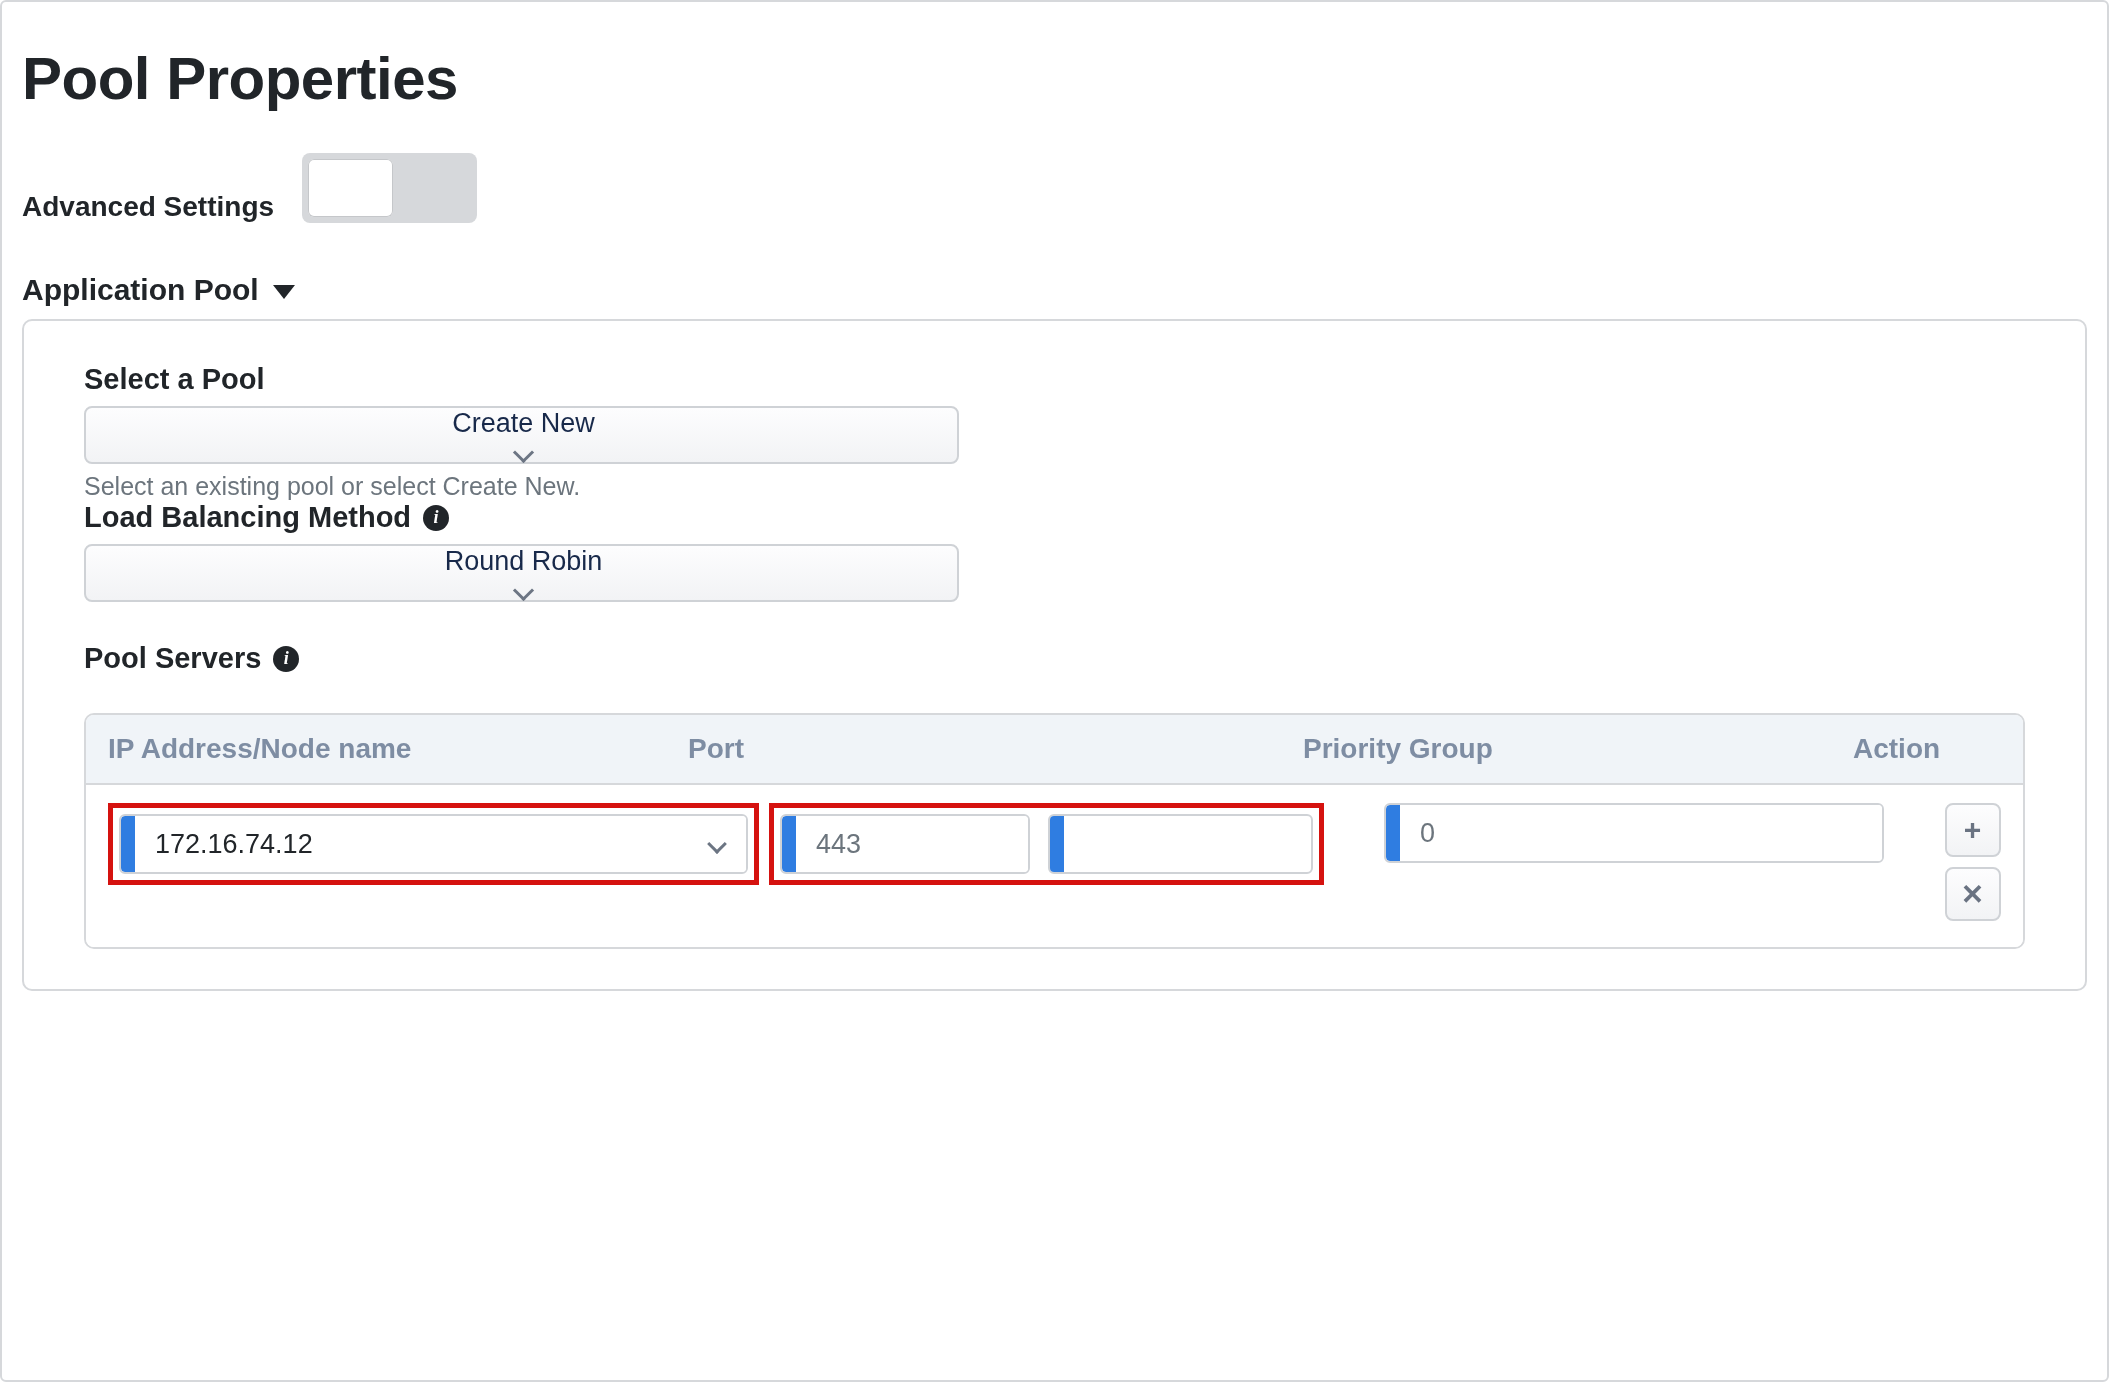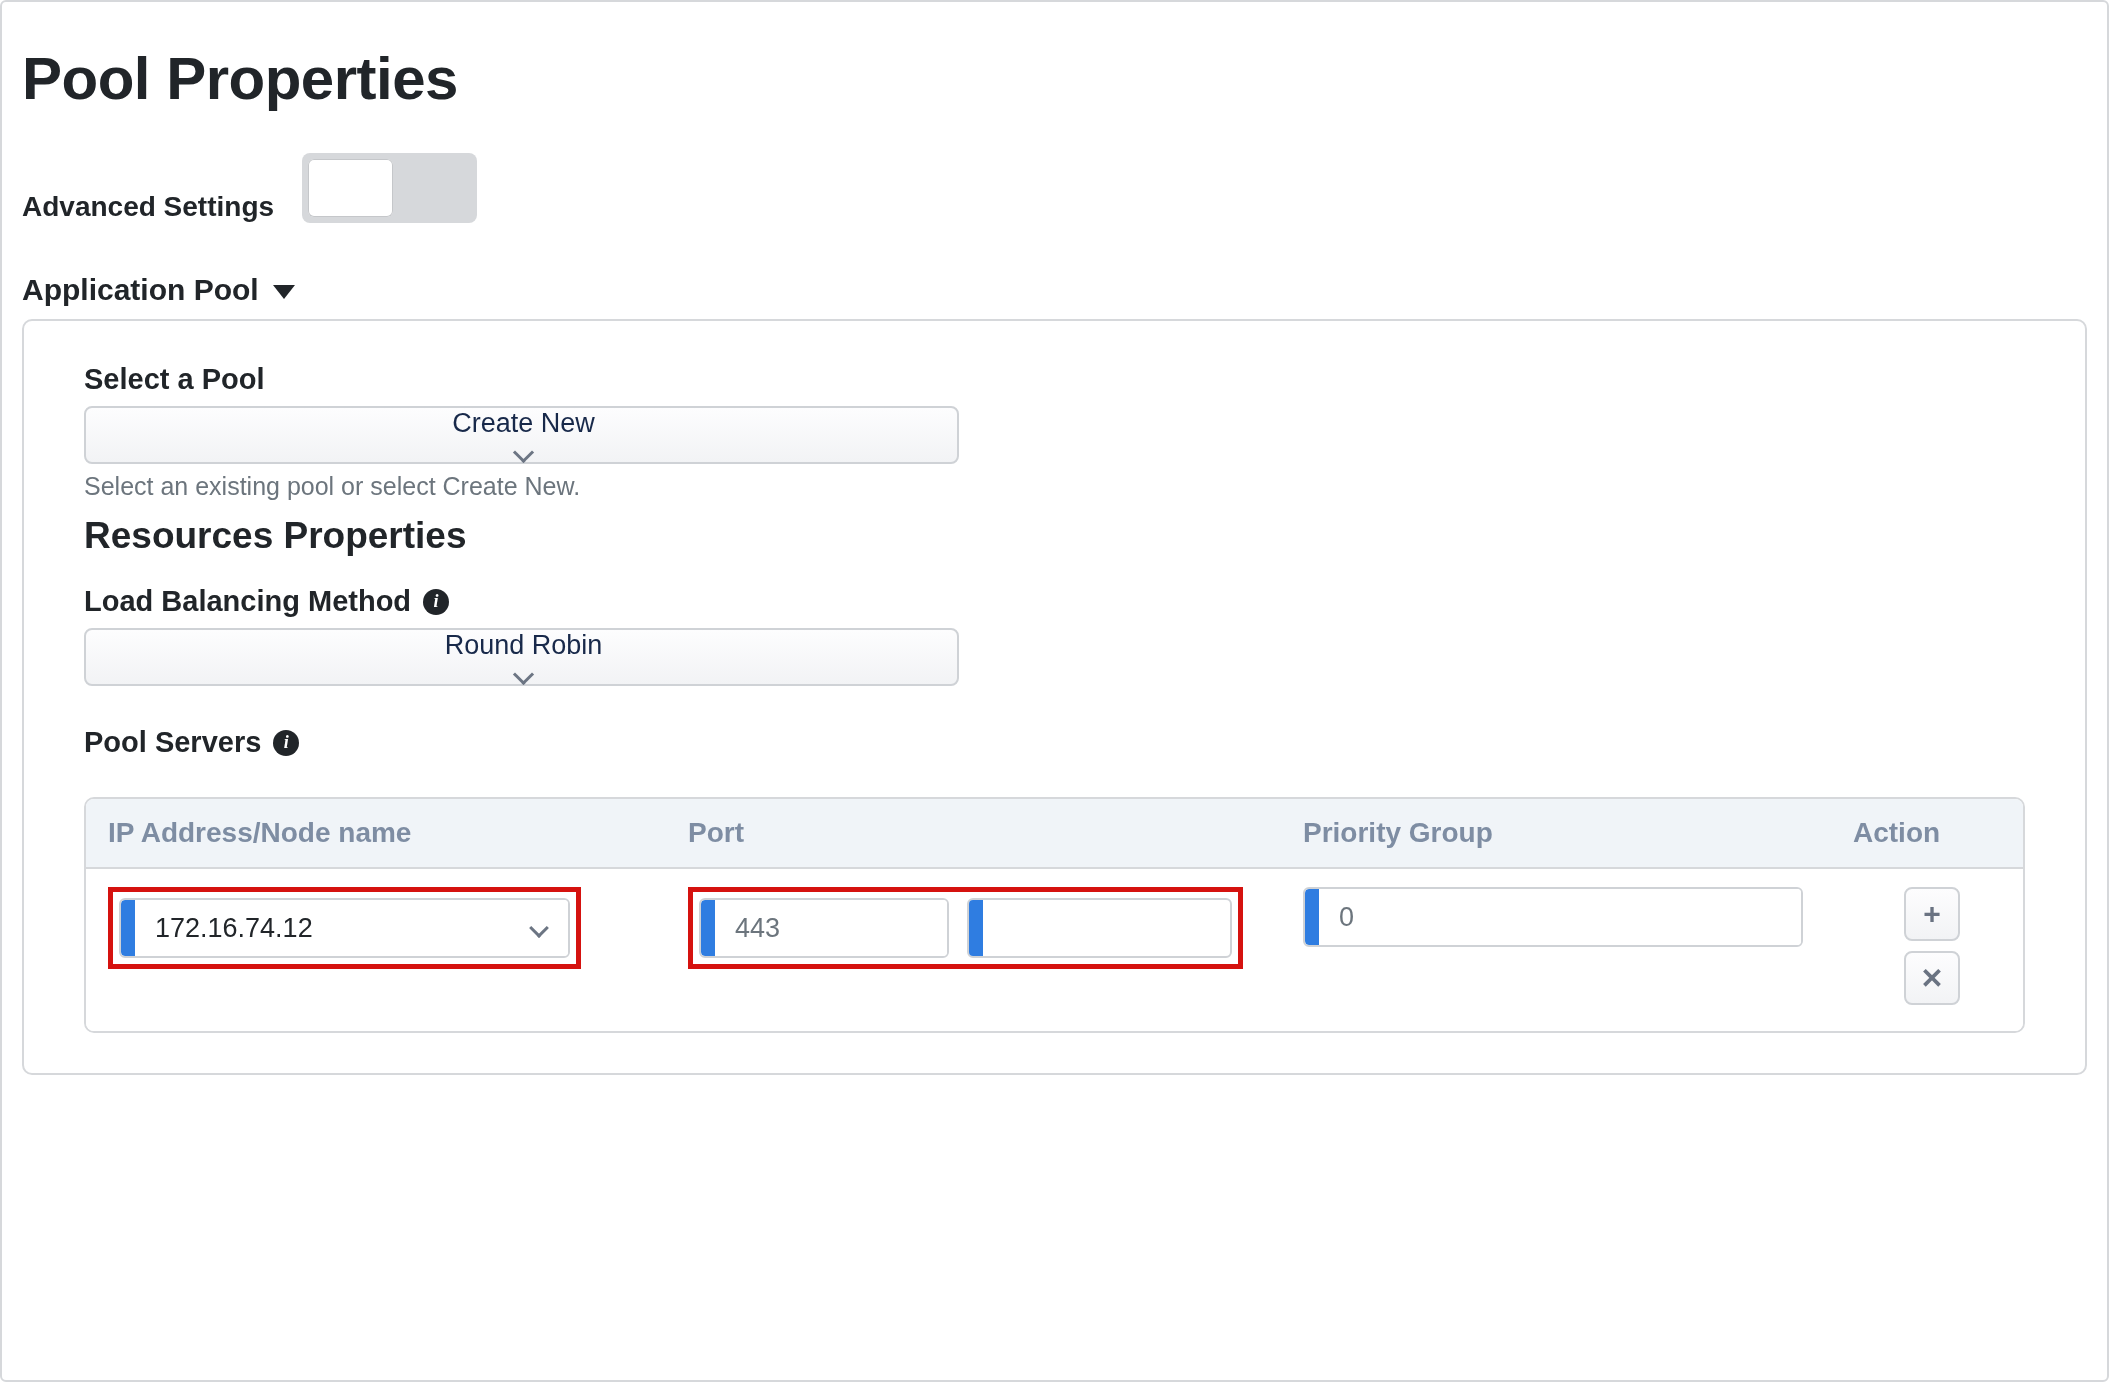--- a/index.html
+++ b/index.html
@@ -191,21 +191,21 @@
   .marked-input .val {
     display: flex;
     align-items: center;
     padding: 0 20px;
     font-size: 27px;
     background: #fff;
     width: 100%;
   }
   .marked-input .val.gray { color: #6c757d; }
 
-  .ip-field   { width: 451px; }
+  .ip-field   { width: 629px; }
   .port-field { width: 250px; }
   .proto-sel  { width: 265px; display:flex; align-items:stretch; height:60px; border:2px solid #cfd2d6; border-radius:6px; overflow:hidden; }
   .proto-sel .mark { width: 14px; background:#2f7de1; flex:0 0 14px; }
   .proto-sel .val { display:flex; align-items:center; justify-content:space-between; padding:0 18px 0 28px; font-size:27px; width:100%; background:#fff; }
   .prio-field { width: 500px; }
 
   .ip-field .val { justify-content: space-between; }
   .ip-chevron { width:18px; height:18px; position:relative; }
   .ip-chevron::before {
     content:""; position:absolute; left:2px; top:2px;
@@ -253,21 +253,20 @@
 
   <div class="panel">
 
     <div class="field-label">Select a Pool</div>
     <div class="select">
       <span>Create New</span>
       <span class="select-chevron"></span>
     </div>
     <div class="help-text">Select an existing pool or select Create New.</div>
 
-    <div class="sub-heading">Resources Properties</div>
 
     <div class="field-label">
       <span>Load Balancing Method</span>
       <span class="info-icon">i</span>
     </div>
     <div class="select">
       <span>Round Robin</span>
       <span class="select-chevron"></span>
     </div>
 

